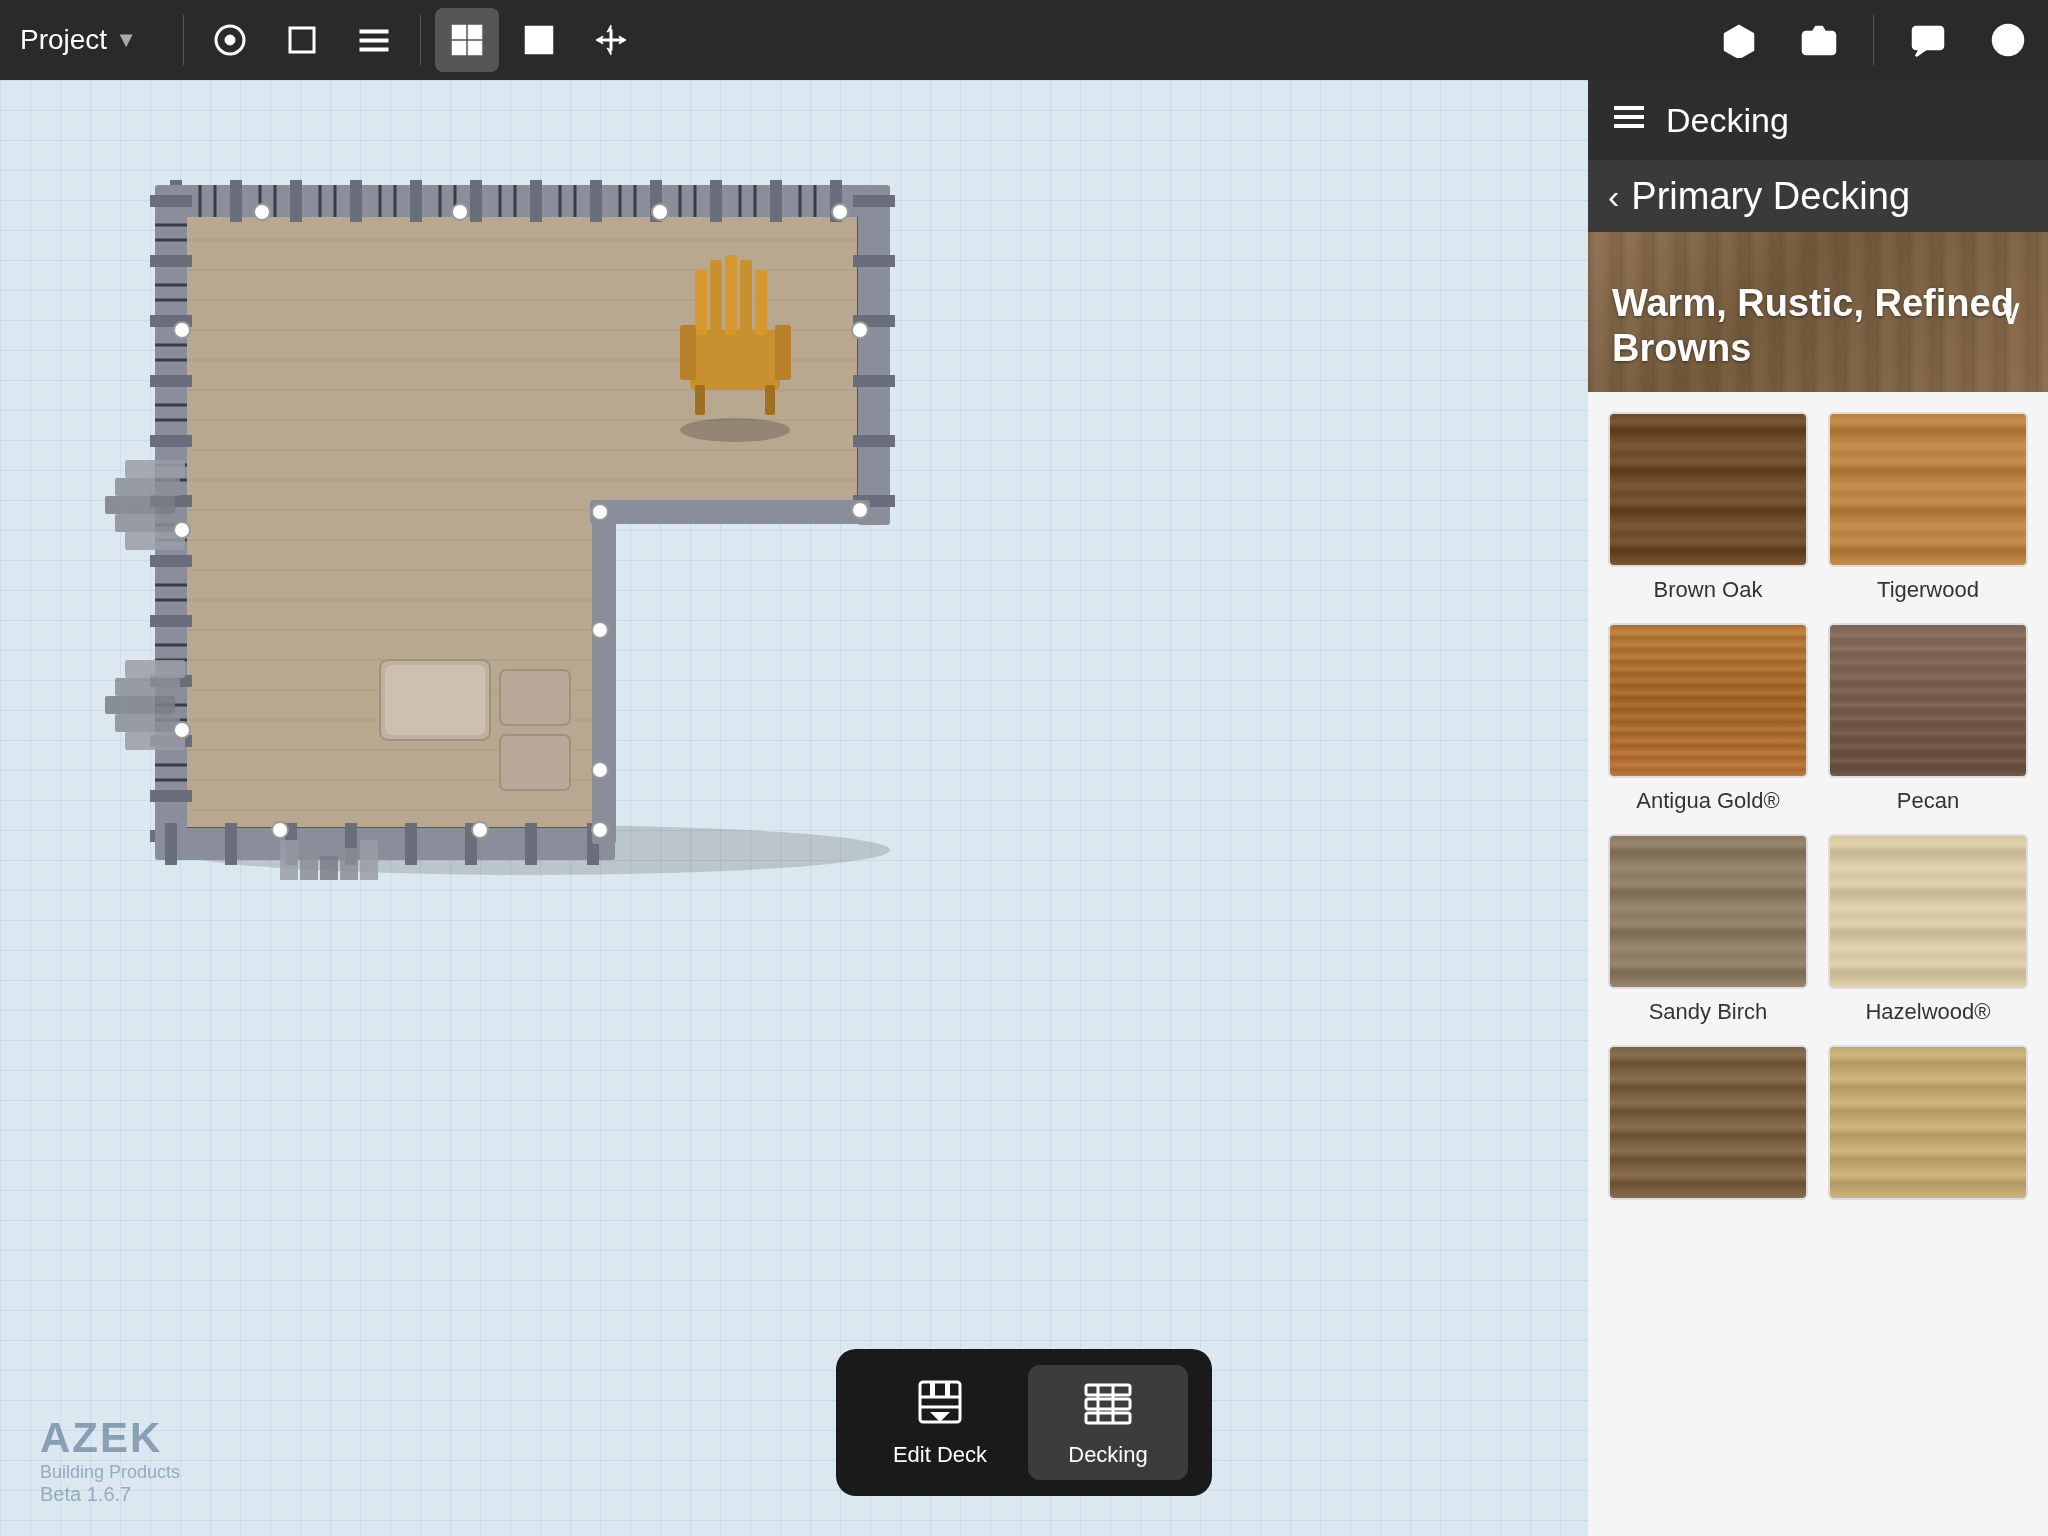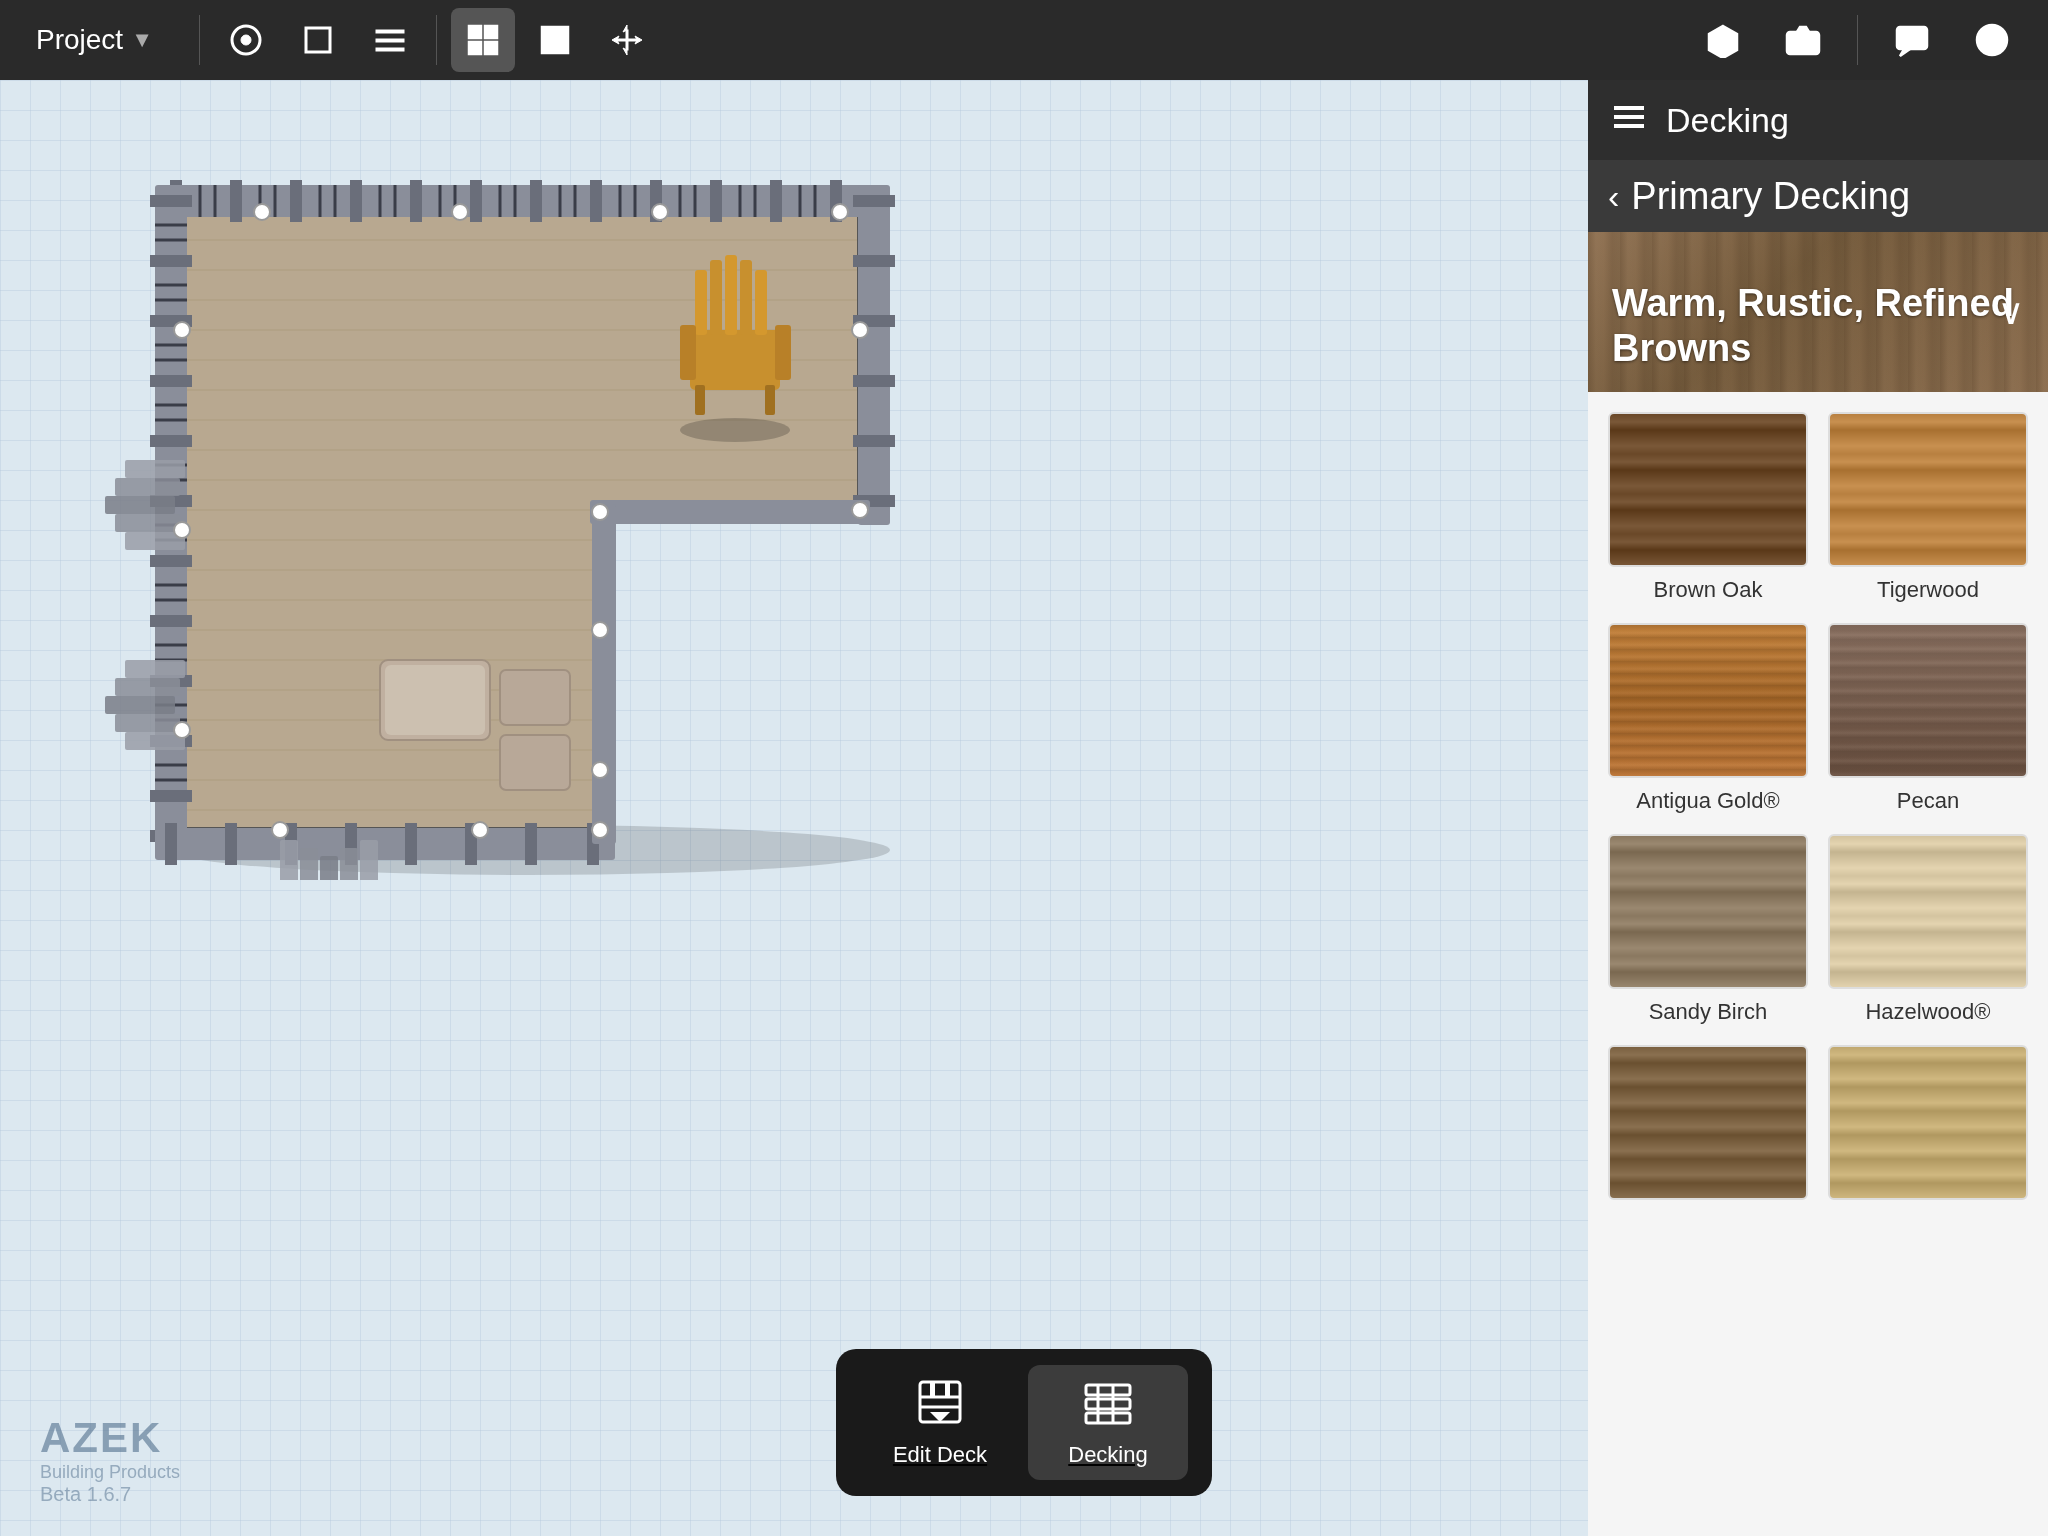--- a/index.html
+++ b/index.html
@@ -13,21 +13,21 @@
     }
 
     
     #toolbar {
       position: absolute;
       top: 0; left: 0; right: 0;
       height: 80px;
       background: #2a2a2a;
       display: flex;
       align-items: center;
-      padding: 0 20px;
+      padding: 0 4px;
       z-index: 100;
     }
     .toolbar-project {
       display: flex;
       align-items: center;
       color: white;
       font-size: 28px;
       font-weight: 500;
       padding: 8px 16px;
       margin-right: 20px;
@@ -99,21 +99,20 @@
       bottom: 40px;
       left: 50%;
       transform: translateX(-50%);
       background: #1a1a1a;
       border-radius: 20px;
       padding: 16px 24px;
       display: flex;
       gap: 8px;
       align-items: flex-start;
       z-index: 200;
-      text-decoration: underline;
     }
     .bottom-btn {
       display: flex;
       flex-direction: column;
       align-items: center;
       color: white;
       font-size: 22px;
       padding: 12px 28px;
       border-radius: 12px;
       cursor: pointer;

